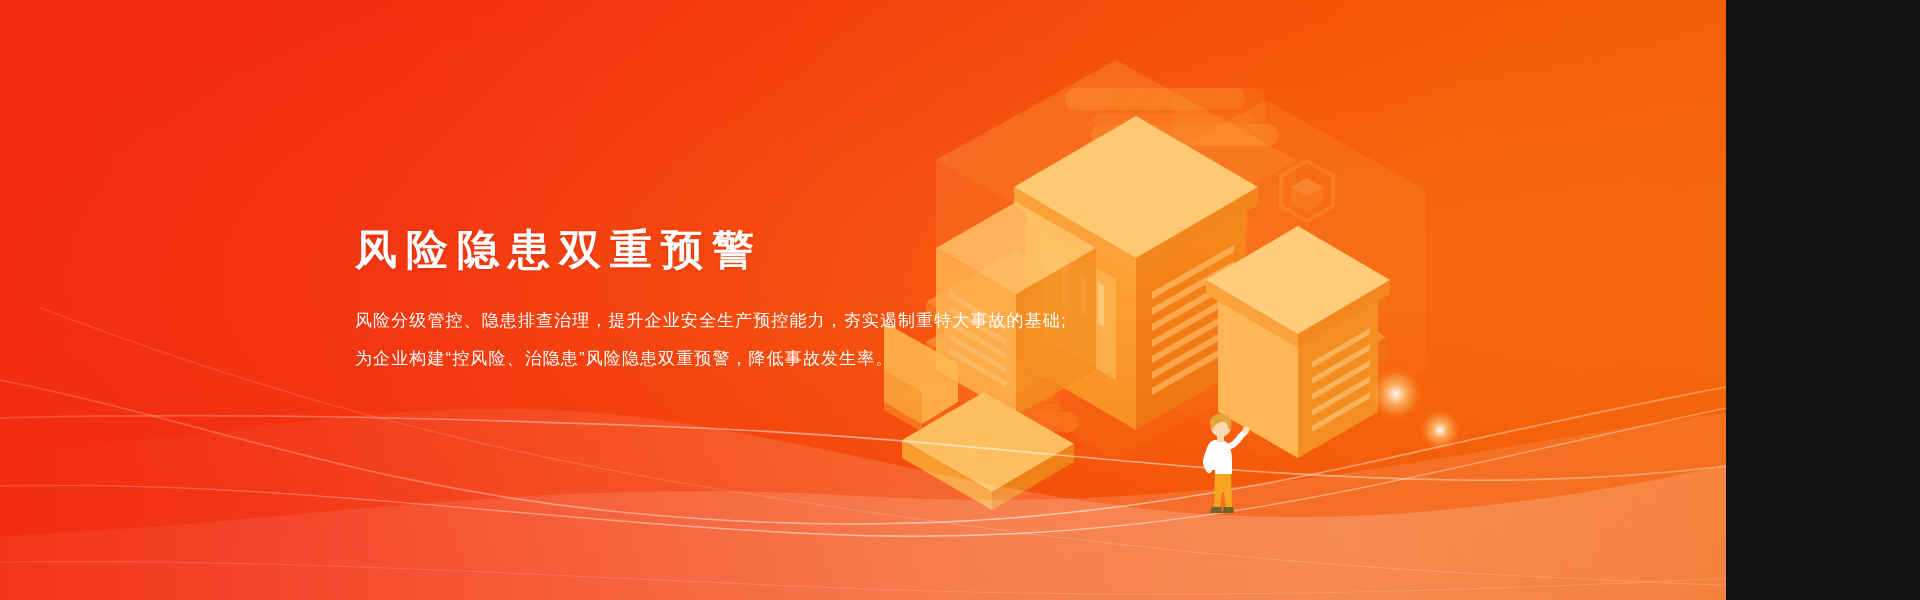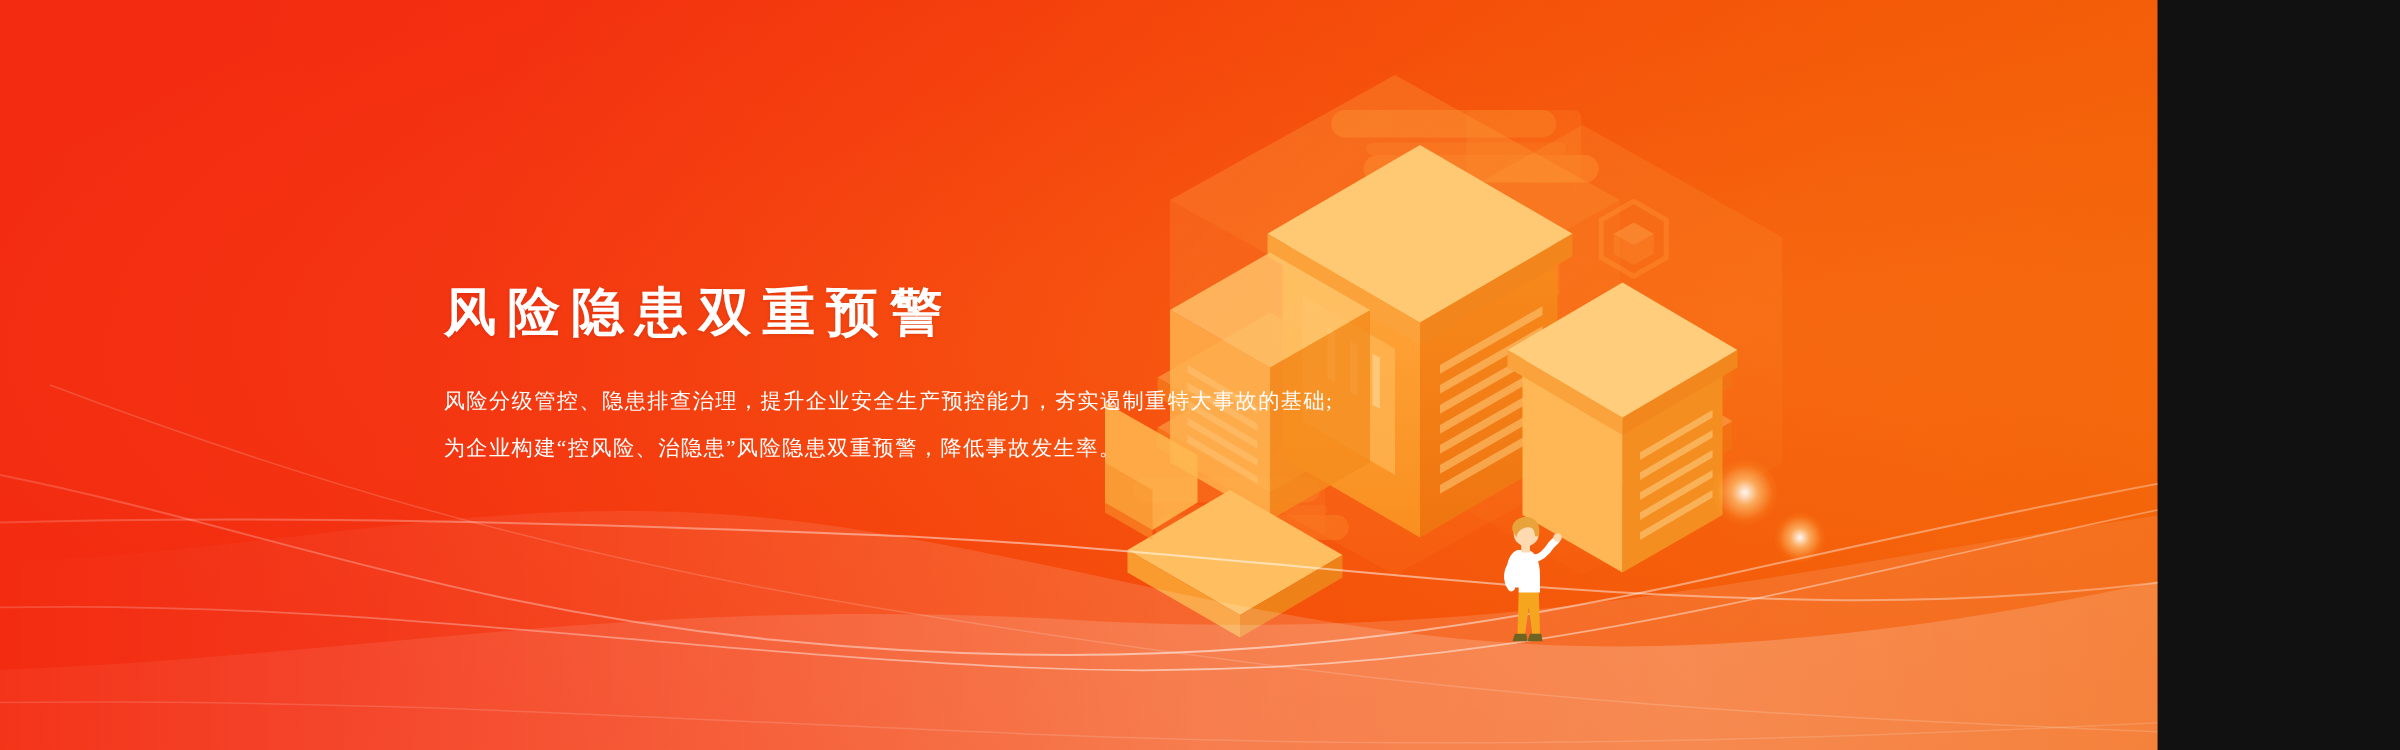--- a/index.html
+++ b/index.html
@@ -105,21 +105,20 @@
     color: #ffffff;
     text-shadow: 0 1px 3px rgba(150,20,0,0.22);
     white-space: nowrap;
   }
   .sub-line {
     font-size: 17px;
     line-height: 38px;
     letter-spacing: 1.1px;
     color: #ffffff;
     white-space: nowrap;
-    font-family: Liberation Serif, serif;
   }
   #subcopy { margin-top: 26px; }
 </style>
 </head>
 <body>
 
 <div id="banner">
 
   <div class="sheen"></div>
 

